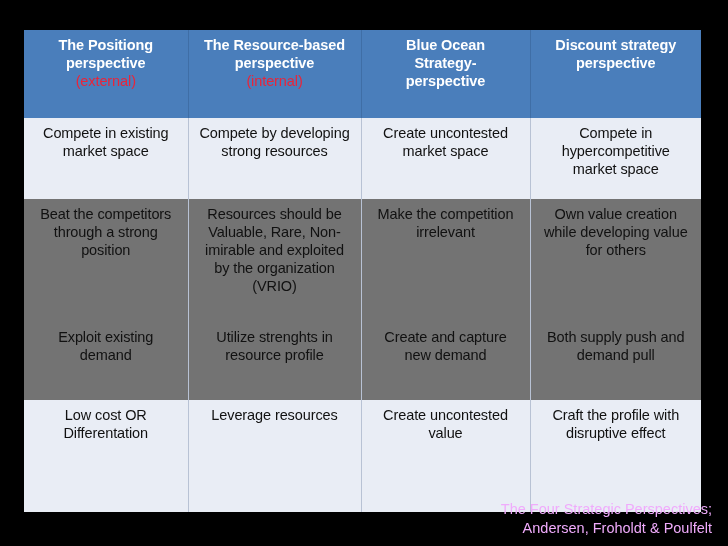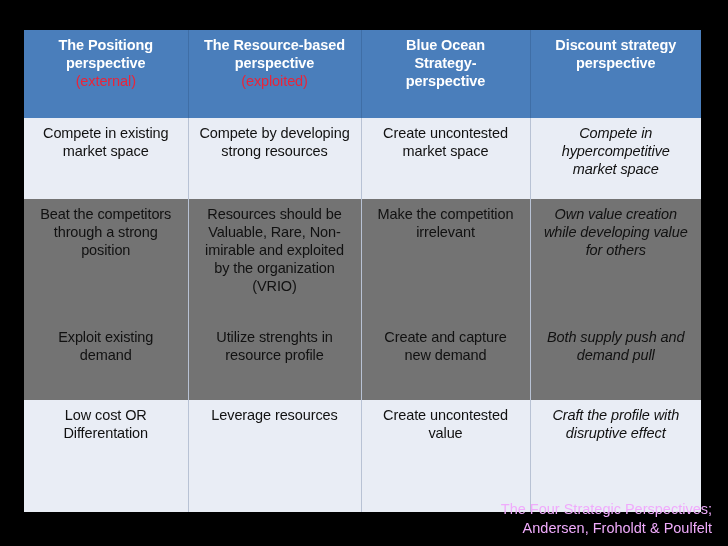--- a/index.html
+++ b/index.html
@@ -69,21 +69,21 @@
   }
 
   
   tbody td {
     color: #111111;
     font-size: 14.5px;
     font-weight: normal;
     border-right: 1px solid #b8c2d4;
     letter-spacing: -0.1px;
   }
-  tbody td:last-child { border-right: none; font-style: italic; }
+  tbody td:last-child { border-right: none; }
 
   tbody tr.band-light { background: #e9edf5; padding-left: 9px; }
   tbody tr.band-dark  { background: #737373; }
 
   tbody tr.r0 td { height: 81px; }
   tbody tr.r1 td { height: 123px; }
   tbody tr.r2 td { height: 78px; }
   tbody tr.r3 td { height: 112px; }
 
   
@@ -118,21 +118,21 @@
         <th>
           <span>The Positiong</span>
           <br>
           <span>perspective</span>
           <span class="hdr-sub">(external)</span>
         </th>
         <th>
           <span>The Resource-based</span>
           <br>
           <span>perspective</span>
-          <span class="hdr-sub">(exploited)</span>
+          <span class="hdr-sub">(internal)</span>
         </th>
         <th>
           <span>Blue Ocean</span>
           <br>
           <span>Strategy-</span>
           <br>
           <span>perspective</span>
         </th>
         <th>
           <span>Discount strategy</span>

